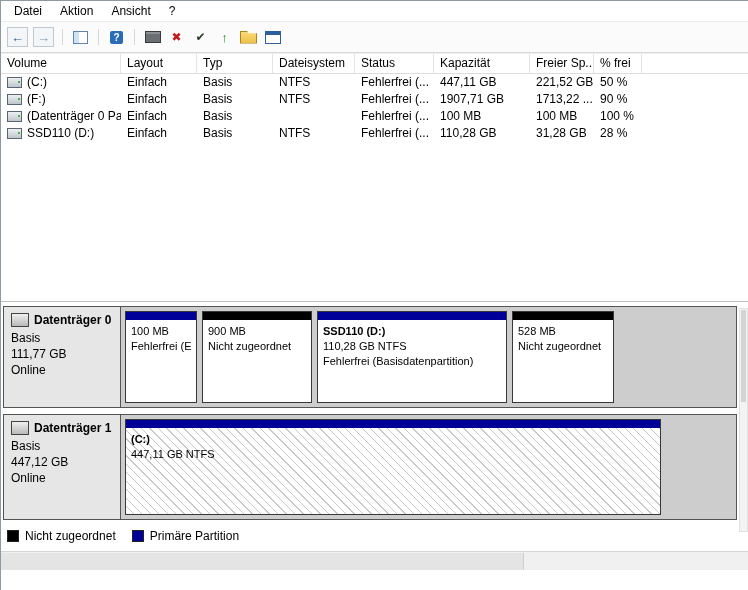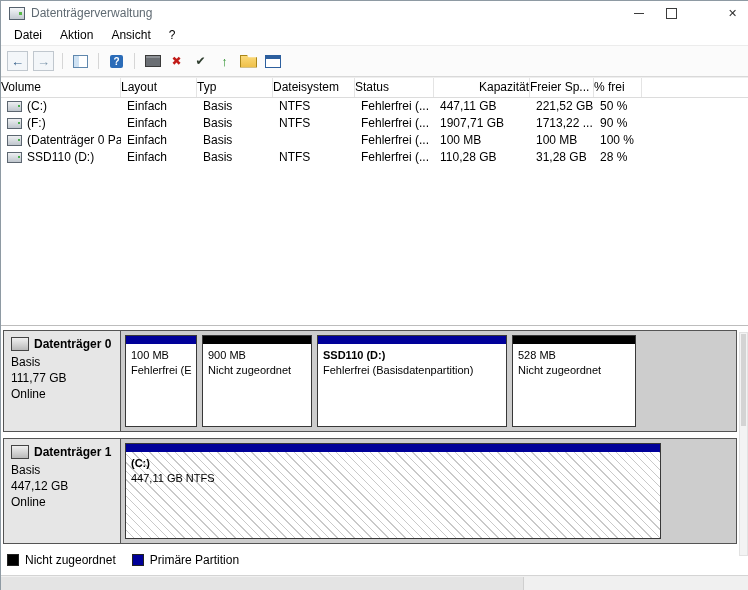--- a/index.html
+++ b/index.html
@@ -34,21 +34,21 @@
   .tb-properties::after{content:"";width:14px;height:10px;border:1px solid #3a3a3a;background:#6b6f74;box-shadow:inset 0 2px 0 #8d9196}
   .tb-delete::after{content:"✖";color:#c11b17;font-size:12px;font-weight:bold}
   .tb-check::after{content:"✔";color:#2e3d2e;font-size:12px}
   .tb-up-arrow::after{content:"↑";color:#1e8a1e;font-weight:bold;font-size:13px}
   .tb-open-folder::after{content:"";width:15px;height:11px;background:linear-gradient(#fbd978,#eec04a);border:1px solid #a98619;clip-path:polygon(0 0,40% 0,50% 22%,100% 22%,100% 100%,0 100%)}
   .tb-view-list::after{content:"";width:14px;height:11px;border:1px solid #2d5f9e;background:linear-gradient(#2d5f9e 0 3px,#fff 3px)}
 
   
   .listpane{flex:0 0 248px;background:#fff;overflow:hidden}
   .listheader{display:flex;height:19px;border-top:1px solid #eeeeee;border-bottom:1px solid #dcdcdc;background:#fff}
-  .hcell{line-height:18px;border-right:1px solid #e4e4e4;white-space:nowrap;overflow:hidden;flex:0 0 auto;box-sizing:border-box}
+  .hcell{padding-left:6px;line-height:18px;border-right:1px solid #e4e4e4;white-space:nowrap;overflow:hidden;flex:0 0 auto;box-sizing:border-box}
   .hfill{flex:1 1 auto;border-right:none}
   .lrow{display:flex;height:17px}
   .lcell{padding-left:6px;line-height:17px;white-space:nowrap;overflow:hidden;display:flex;align-items:center;flex:0 0 auto;box-sizing:border-box}
   .drive-ico{width:13px;height:9px;border:1px solid #5c6670;background:linear-gradient(#eef0f2,#bfc6cd);margin-right:5px;flex:0 0 13px;position:relative}
   .drive-ico::after{content:"";position:absolute;right:1px;top:3px;width:2px;height:2px;background:#4caf50}
   .vol-label{overflow:hidden;white-space:nowrap}
 
   
   .bottompane{flex:0 0 250px;border-top:1px solid #bdbdbd;background:#fff;padding:4px 12px 0 2px;position:relative;box-sizing:border-box}
   .disk-row{display:flex;height:100px;margin-bottom:6px;border:1px solid #545454;background:#cdcdcd}
@@ -75,35 +75,20 @@
 
   
   .statusbar{flex:0 0 18px;background:#f0f0f0;border-top:1px solid #d4d4d4;position:relative}
   .status-thumb{position:absolute;left:0;top:1px;bottom:0;width:522px;background:#e4e4e4;border-right:1px solid #cfcfcf}
 </style>
 </head>
 <body>
 
 <div class="window">
 
-  <div class="titlebar">
-    <span class="app-ico"></span>
-    <span class="title-text">Datenträgerverwaltung</span>
-    <div class="caption-buttons" id="caption-buttons">
-        <div class="cap-btn cap-minimize">
-          <span class="cap-glyph-minimize"></span>
-        </div>
-        <div class="cap-btn cap-maximize">
-          <span class="cap-glyph-maximize"></span>
-        </div>
-        <div class="cap-btn cap-close">
-          <span class="cap-glyph-close"></span>
-        </div>
-      </div>
-  </div>
 
   <div class="menubar" id="menubar">
       <div class="menu-item">Datei</div>
       <div class="menu-item">Aktion</div>
       <div class="menu-item">Ansicht</div>
       <div class="menu-item">?</div>
     </div>
 
   <div class="toolbar" id="toolbar">
       <span class="tb-icon tb-back"></span>
@@ -121,21 +106,21 @@
       <span class="tb-icon tb-view-list"></span>
     </div>
 
   <div class="listpane">
     <div class="listheader" id="listheader">
         <div class="hcell" style="width: 120px;">Volume</div>
         <div class="hcell" style="width: 76px;">Layout</div>
         <div class="hcell" style="width: 76px;">Typ</div>
         <div class="hcell" style="width: 82px;">Dateisystem</div>
         <div class="hcell" style="width: 79px;">Status</div>
-        <div class="hcell" style="width: 96px; text-align: right;">Kapazität</div>
+        <div class="hcell" style="width: 96px;">Kapazität</div>
         <div class="hcell" style="width: 64px;">Freier Sp...</div>
         <div class="hcell" style="width: 48px;">% frei</div>
         <div class="hcell hfill"></div>
       </div>
     <div id="listrows">
         <div class="lrow">
           <div class="lcell" style="width: 120px;">
             <span class="drive-ico"></span>
             <span class="vol-label">(C:)</span>
           </div>
@@ -213,24 +198,25 @@
               <div class="stripe" style="background: rgb(0, 0, 0);"></div>
               <div class="part-body">
                 <div class="part-line">900 MB</div>
                 <div class="part-line">Nicht zugeordnet</div>
               </div>
             </div>
             <div class="part" style="width: 190px;">
               <div class="stripe" style="background: rgb(0, 0, 153);"></div>
               <div class="part-body">
                 <div class="part-title">SSD110 (D:)</div>
+                <div class="part-line">110,28 GB NTFS</div>
                 <div class="part-line">Fehlerfrei (Basisdatenpartition)</div>
               </div>
             </div>
-            <div class="part" style="width: 124px;">
+            <div class="part" style="width: 102px;">
               <div class="stripe" style="background: rgb(0, 0, 0);"></div>
               <div class="part-body">
                 <div class="part-line">528 MB</div>
                 <div class="part-line">Nicht zugeordnet</div>
               </div>
             </div>
           </div>
         </div>
         <div class="disk-row">
           <div class="disk-header">

